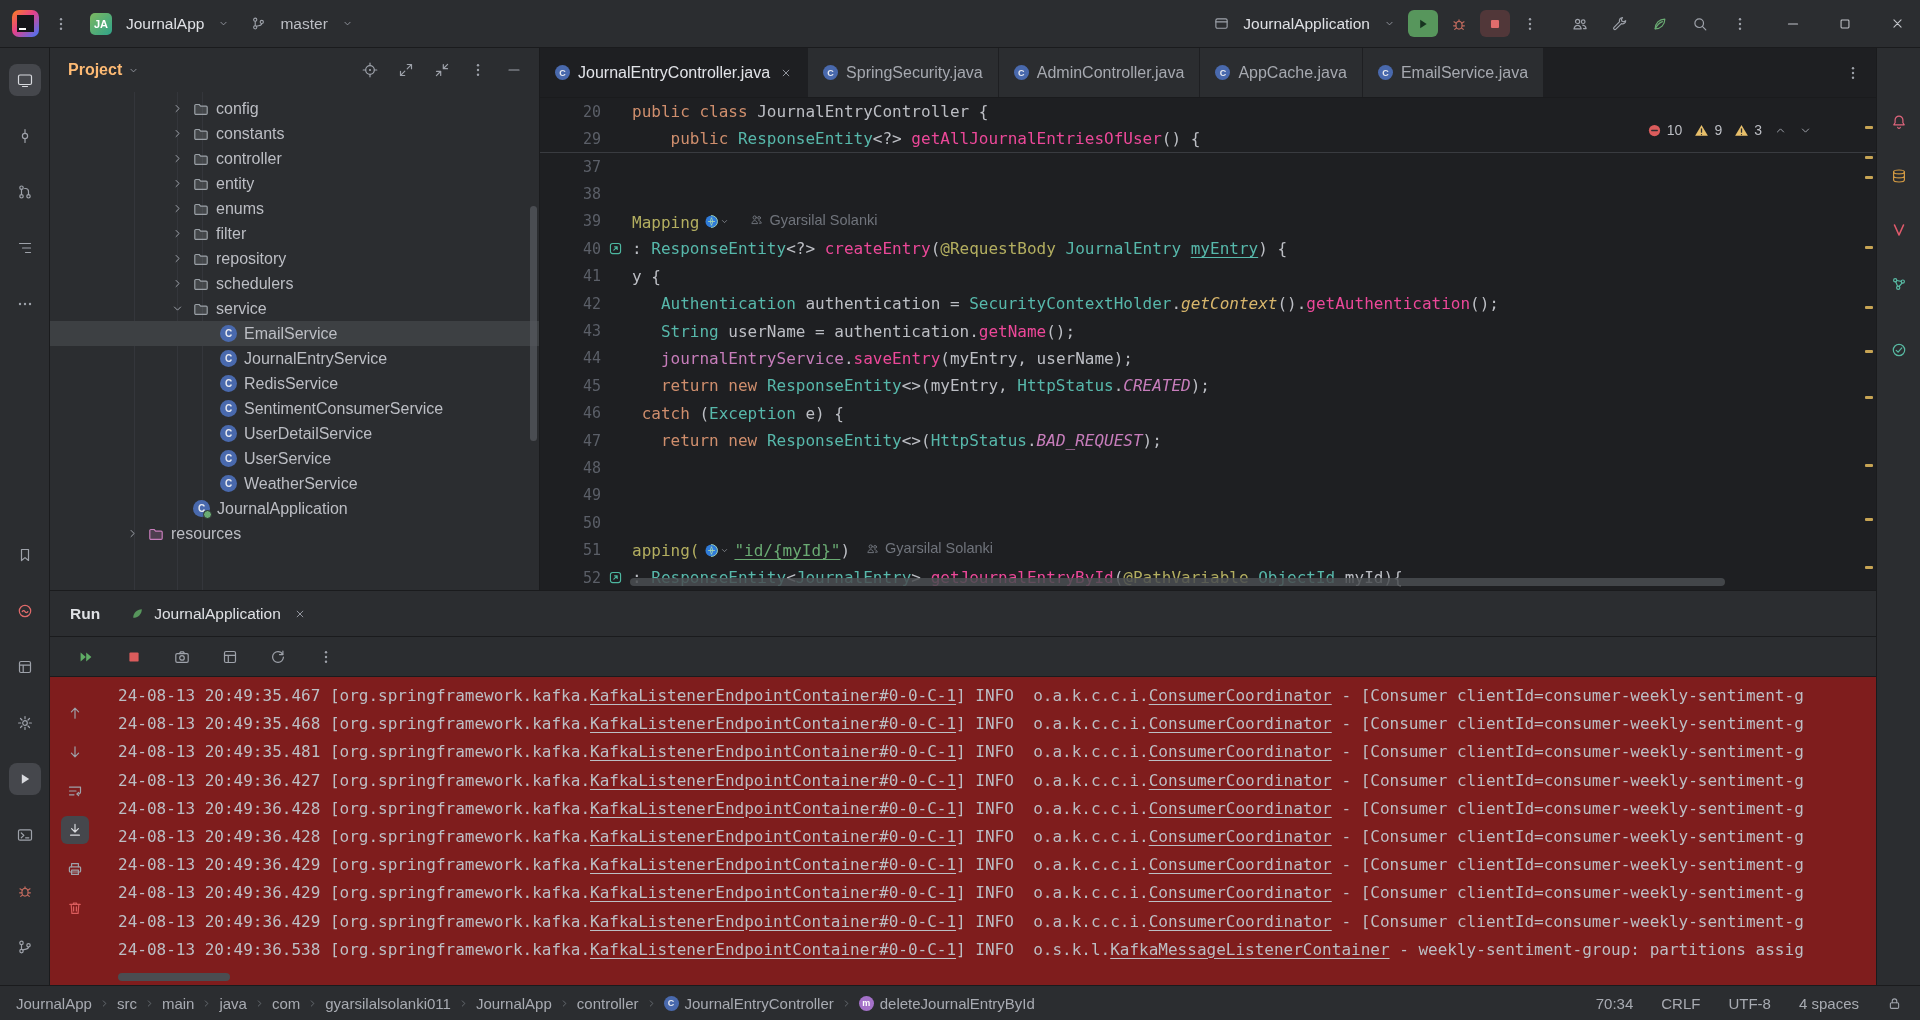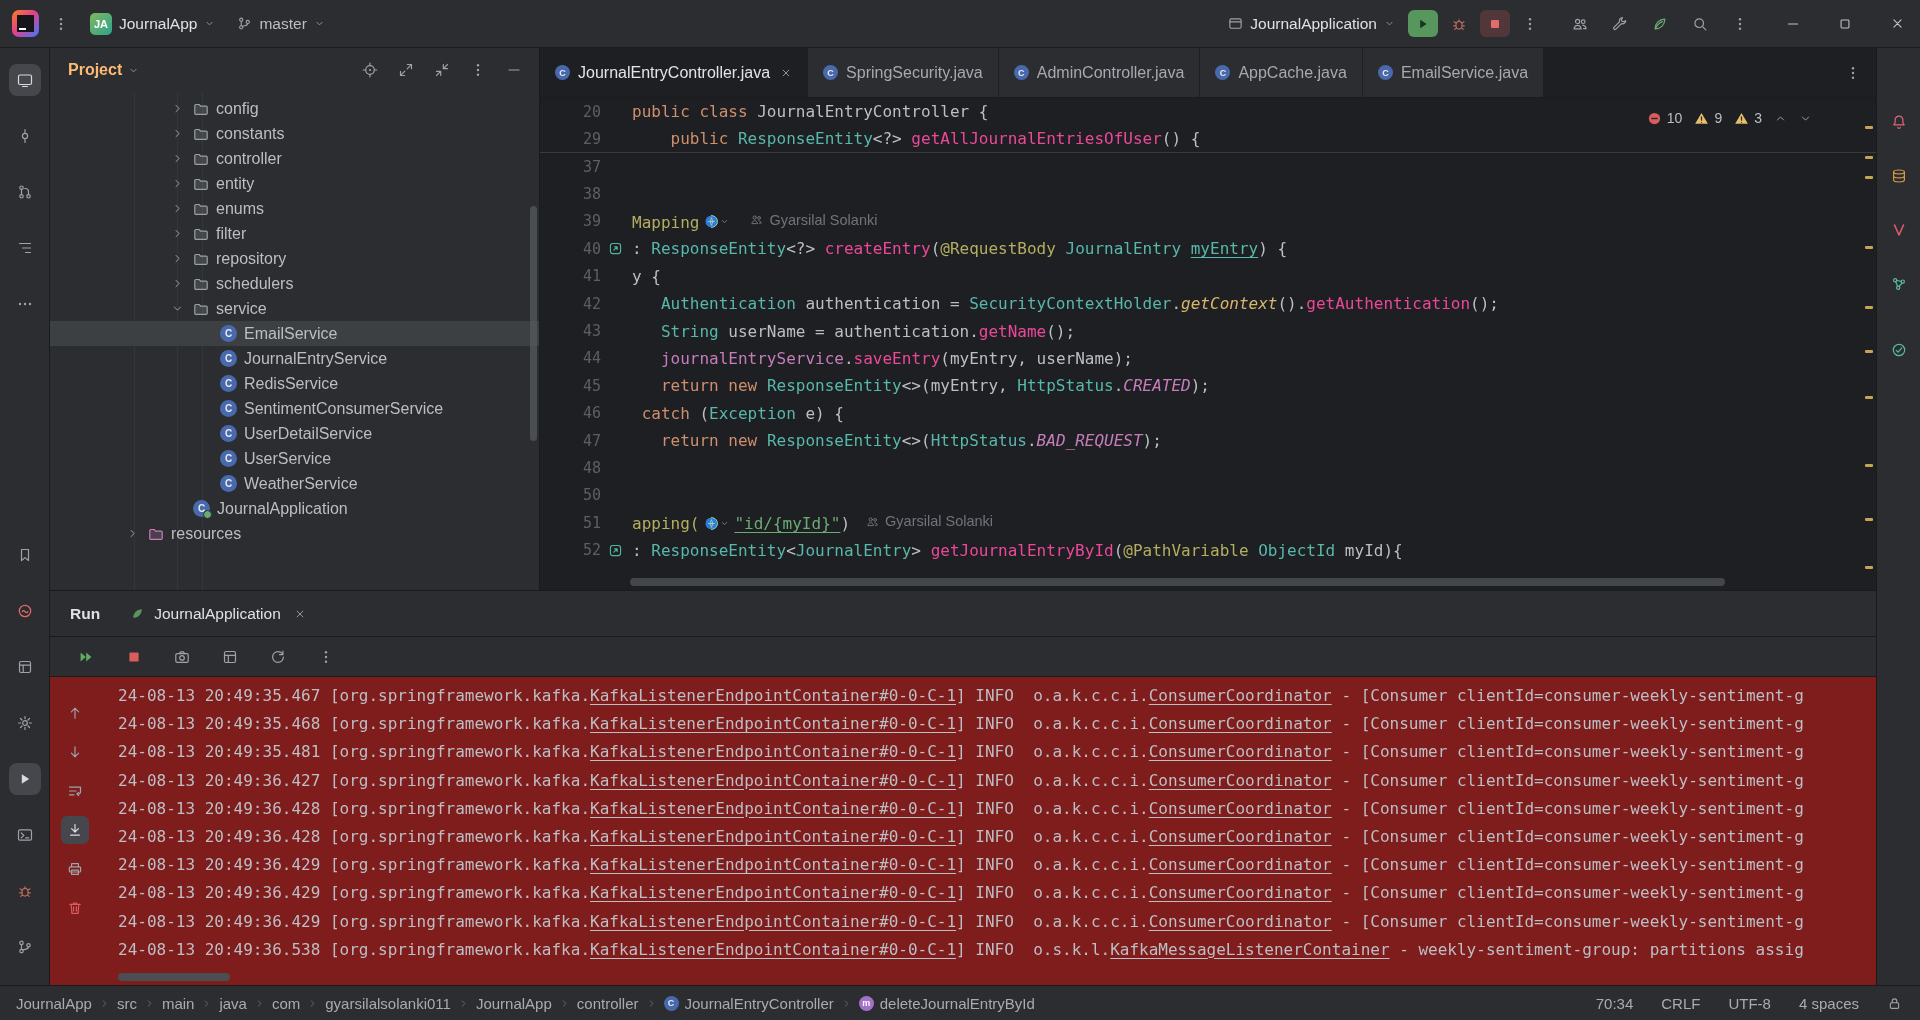--- a/index.html
+++ b/index.html
@@ -7,21 +7,21 @@
   body{font-family:"Liberation Sans",sans-serif}
   .app{position:relative;width:1920px;height:1020px;background:#1e1f22;color:#bcbec4;font-size:16px;overflow:hidden;display:flex;flex-direction:column}
   .ico{display:inline-flex;align-items:center;justify-content:center;line-height:0}
 
   
   .titlebar{height:48px;background:#2b2d30;border-bottom:1px solid #1a1b1d;display:flex;align-items:center;gap:8px;padding-left:12px;flex:none}
   .logo{width:27px;height:27px;border-radius:7px;background:linear-gradient(135deg,#fc801d,#e4418a 45%,#3b78ff);display:flex;align-items:center;justify-content:center;flex:none}
   .logo-in{width:17px;height:17px;background:#15161a;position:relative}
   .logo-in::after{content:"";position:absolute;left:2px;bottom:2px;width:7px;height:2px;background:#fff}
   .tb-ic{width:28px;height:28px;border-radius:6px;display:flex;align-items:center;justify-content:center;color:#9ea2aa;flex:none}
-  .widget{display:flex;align-items:center;gap:7px;padding:4px 7px;border-radius:6px;color:#dfe1e5;font-size:15.5px;white-space:nowrap}
+  .widget{display:flex;align-items:center;gap:14px;padding:4px 7px;border-radius:6px;color:#dfe1e5;font-size:15.5px;white-space:nowrap}
   .widget .dim{color:#bcbec4}
   .ja-badge{width:22px;height:22px;border-radius:5px;background:linear-gradient(135deg,#7db860,#2fa38a);color:#fff;font-size:11px;font-weight:700;display:flex;align-items:center;justify-content:center}
   .tb-right{margin-left:auto;display:flex;align-items:center;gap:6px}
   .tb-btn{width:30px;height:27px;border-radius:6px;display:flex;align-items:center;justify-content:center;color:#9ea2aa;flex:none}
   .run-btn{background:#57965c;color:#173420}
   .bug-btn{color:#c06a5e}
   .stop-btn{background:rgba(219,92,92,.22);color:#e06c6c}
   .tb-cluster{display:flex;align-items:center;gap:12px;margin:0 10px 0 16px}
   .winc{width:46px;height:47px;display:flex;align-items:center;justify-content:center;color:#c2c4c9}
 
@@ -68,21 +68,21 @@
   .srow{height:27px}
   .gut{width:86px;min-width:86px;display:flex;align-items:center;justify-content:flex-end;gap:3px}
   .lnum{color:#5b5f68;font-size:15px;min-width:44px;text-align:right}
   .gicon{width:22px;min-width:22px;height:16px;display:inline-flex;align-items:center;justify-content:center;color:#4db6a0}
   .ctext{white-space:pre;padding-left:6px}
   .kw{color:#cf8e6d}.ty{color:#57b8ab}.mth{color:#ec4899}.mthi{color:#d8b66c;font-style:italic}
   .ann{color:#b3ae60}.str{color:#6aab73}.cnst{color:#c77dbb;font-style:italic}.fld{color:#c77dbb}.pln{color:#bcbec4}
   .u{text-decoration:underline;text-underline-offset:3px}
   .ep{display:inline-flex;align-items:center;gap:1px;margin:0 5px;color:#9ea2aa;vertical-align:-2px}
   .vision{display:inline-flex;align-items:center;gap:6px;margin-left:16px;color:#70747c;font-size:14.5px;font-family:"Liberation Sans",sans-serif;vertical-align:1px}
-  .inspections{position:absolute;top:12px;right:64px;display:flex;align-items:center;gap:12px;font-family:"Liberation Sans",sans-serif;font-size:14px;color:#bcbec4;z-index:5}
+  .inspections{position:absolute;top:24px;right:64px;display:flex;align-items:center;gap:12px;font-family:"Liberation Sans",sans-serif;font-size:14px;color:#bcbec4;z-index:5}
   .insp-item{display:inline-flex;align-items:center;gap:5px}
   .insp-nav{color:#9ea2aa;display:inline-flex}
   .stripe{position:absolute;top:0;right:0;bottom:0;width:14px}
   .tick{position:absolute;right:3px;width:8px;height:3px;border-radius:1px;background:#c7a454}
   .hscroll{position:absolute;left:90px;bottom:4px;width:1095px;height:8px;border-radius:4px;background:#4a4d51;opacity:.85}
 
   
   .run-panel{flex:1;border-top:1px solid #1a1b1d;display:flex;flex-direction:column;background:#7f1d1d;min-height:0}
   .rp-header{height:46px;background:#2b2d30;border-bottom:1px solid #1a1b1d;display:flex;align-items:center;gap:30px;padding-left:20px;flex:none}
   .rp-title{font-weight:600;color:#dfe1e5;font-size:15.5px}
@@ -691,20 +691,27 @@
                 <div class="crow">
                   <span class="gut">
                     <span class="lnum">47</span>
                     <span class="gicon"></span>
                   </span>
                   <span class="ctext"><span class="pln">   </span><span class="kw">return new </span><span class="ty">ResponseEntity</span><span class="pln">&lt;&gt;(</span><span class="ty">HttpStatus</span><span class="pln">.</span><span class="cnst">BAD_REQUEST</span><span class="pln">);</span></span>
                 </div>
                 <div class="crow">
                   <span class="gut">
                     <span class="lnum">48</span>
+                    <span class="gicon"></span>
+                  </span>
+                  <span class="ctext"></span>
+                </div>
+                <div class="crow">
+                  <span class="gut">
+                    <span class="lnum">49</span>
                     <span class="gicon"></span>
                   </span>
                   <span class="ctext"></span>
                 </div>
                 <div class="crow">
                   <span class="gut">
                     <span class="lnum">50</span>
                     <span class="gicon"></span>
                   </span>
                   <span class="ctext"></span>

